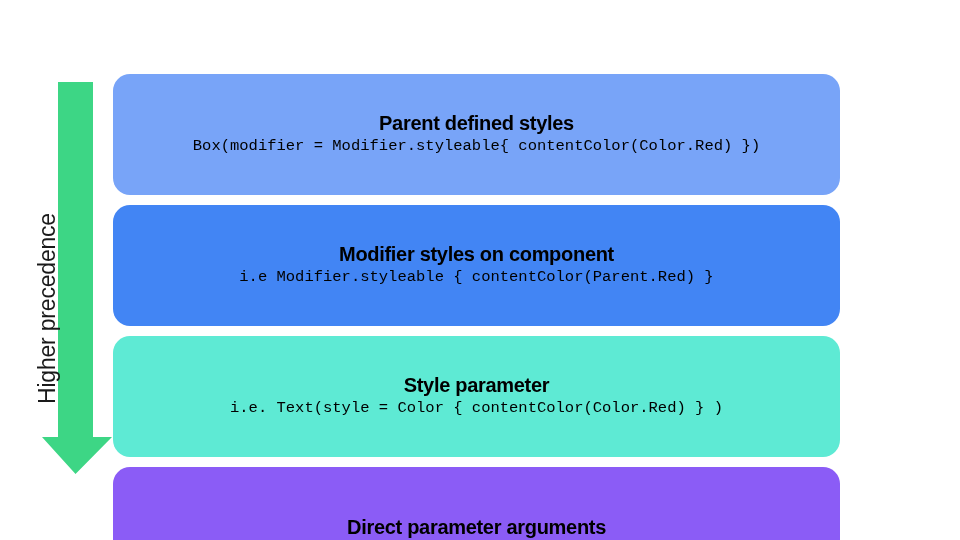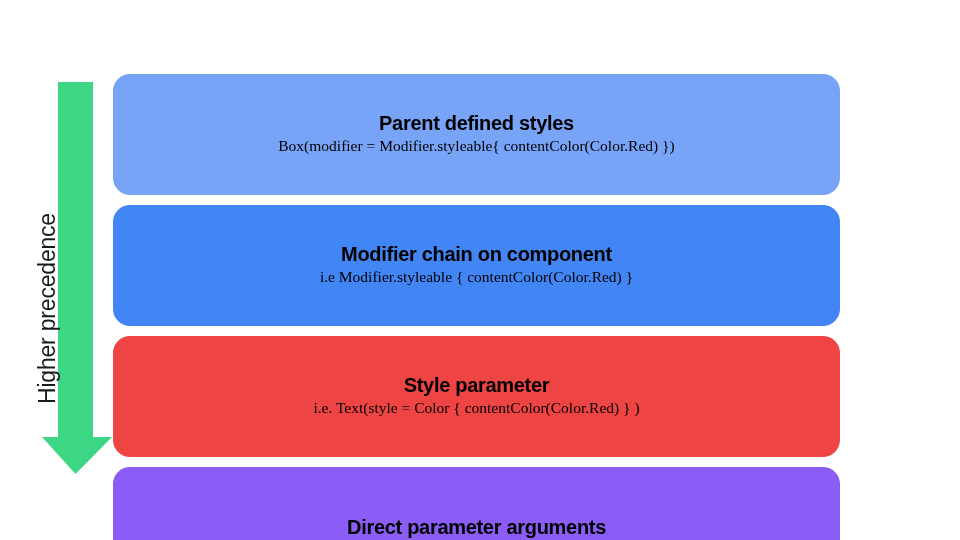--- a/index.html
+++ b/index.html
@@ -73,21 +73,21 @@
   .band-title {
     font-family: "Liberation Sans", sans-serif;
     font-weight: bold;
     font-size: 20px;
     color: #000000;
     letter-spacing: -0.3px;
     line-height: 1.18;
     text-align: center;
   }
   .band-code {
-    font-family: Liberation Serif, serif;
+    font-family: Liberation Mono, monospace;
     font-size: 15.5px;
     color: #000000;
     line-height: 1.35;
     text-align: center;
     margin-top: 1px;
     white-space: nowrap;
   }
 </style>
 </head>
 <body>
@@ -102,25 +102,25 @@
   </div>
 
   <div id="precedence-stack">
 
     <div class="band" style="background:#78A4F8;">
       <div class="band-title">Parent defined styles</div>
       <div class="band-code">Box(modifier = Modifier.styleable{ contentColor(Color.Red) })</div>
     </div>
 
     <div class="band" style="background:#4285F4;">
-      <div class="band-title">Modifier chain on component</div>
-      <div class="band-code">i.e Modifier.styleable { contentColor(Color.Red) }</div>
+      <div class="band-title">Modifier styles on component</div>
+      <div class="band-code">i.e Modifier.styleable { contentColor(Parent.Red) }</div>
     </div>
 
-    <div class="band" style="background:#ef4444;">
+    <div class="band" style="background:#5eead4;">
       <div class="band-title">Style parameter</div>
       <div class="band-code">i.e. Text(style = Color { contentColor(Color.Red) } )</div>
     </div>
 
     <div class="band" style="background:#8b5cf6;">
       <div class="band-title">Direct parameter arguments</div>
     </div>
 
   </div>
 </div>

